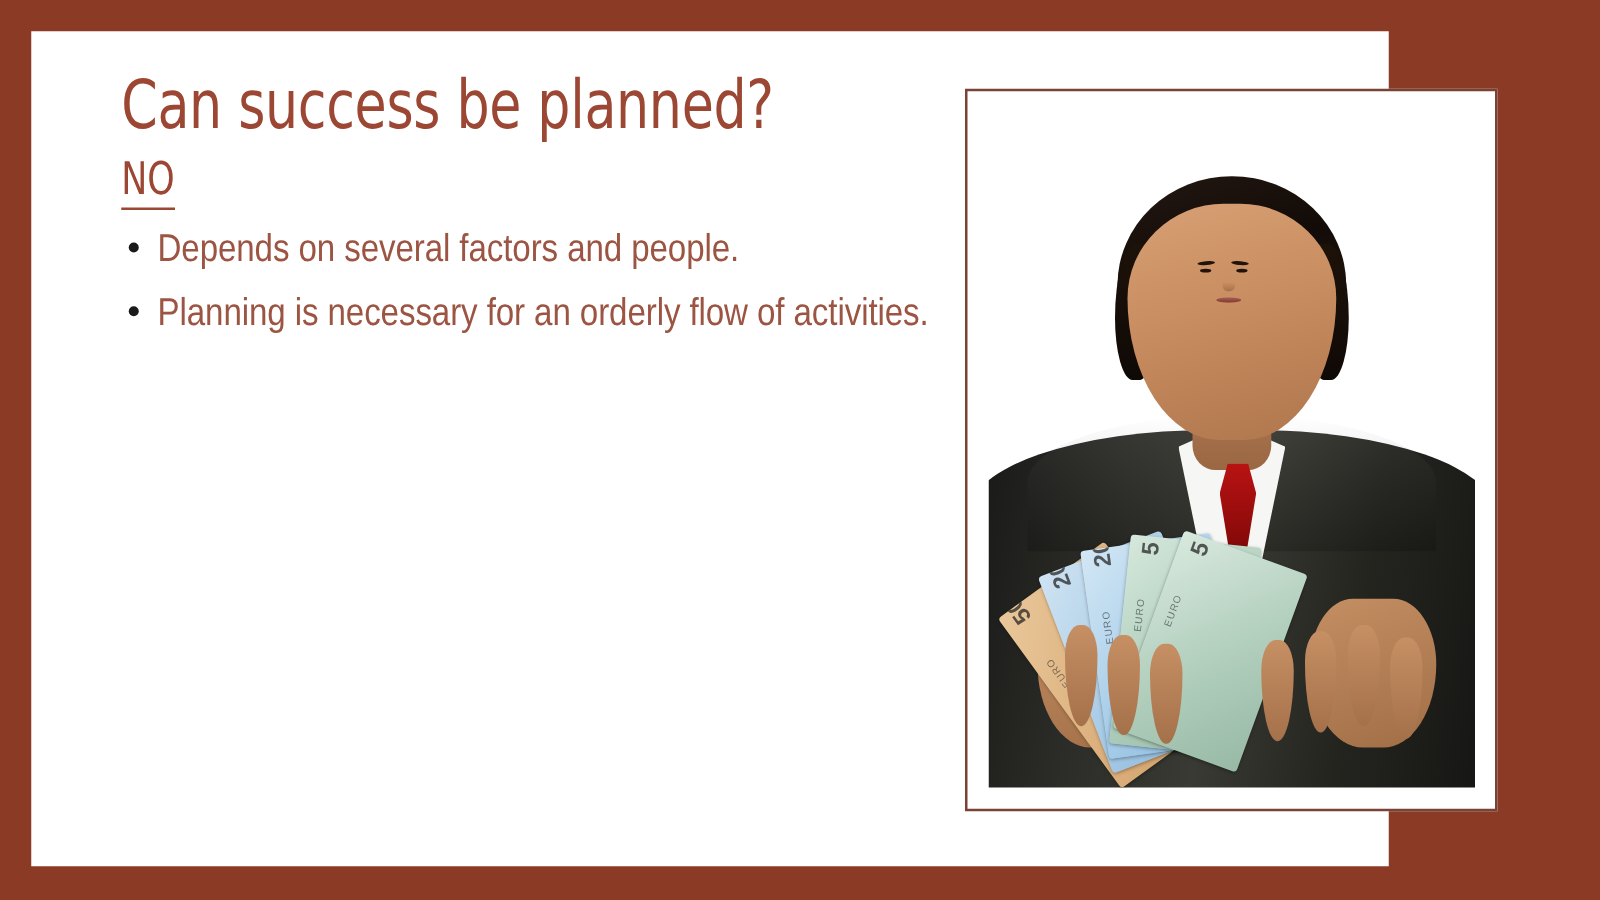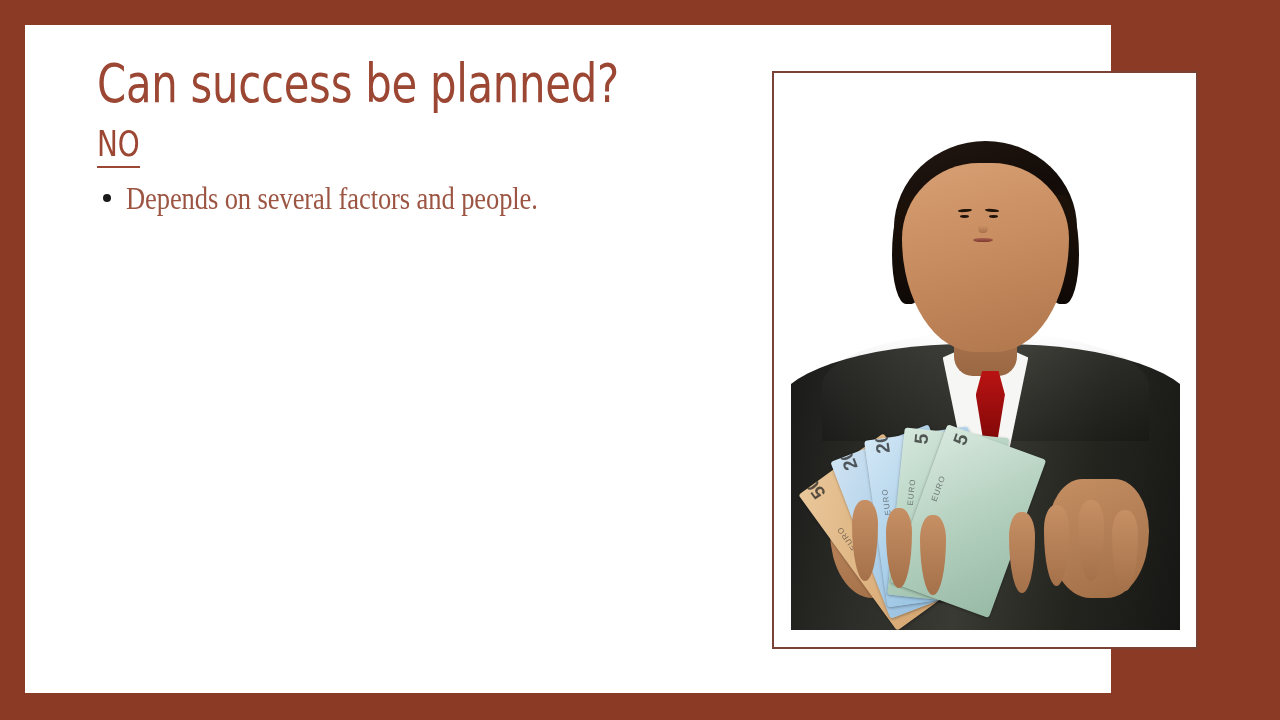--- a/index.html
+++ b/index.html
@@ -70,21 +70,21 @@
 
   .bullet-list {
     list-style: none;
     margin-top: 11px;
   }
 
   .bullet-item {
     position: relative;
     padding-left: 29px;
     margin-bottom: 11px;
-    font-family: Liberation Serif, serif;
+    font-family: Liberation Sans, sans-serif;
     font-size: 31px;
     line-height: 1.32;
     color: #9C5542;
     letter-spacing: -0.1px;
   }
 
   .bullet-item .bullet-text {
     display: block;
     transform: scaleX(0.855);
     transform-origin: left top;
@@ -336,20 +336,24 @@
       <div class="slide-title">Can success be planned?</div>
 
       <div class="body-block">
 
         <div class="no-label">NO</div>
 
         <ul class="bullet-list">
           <li class="bullet-item">
             <span class="bullet-dot"></span>
             <span class="bullet-text">Depends on several factors and people.</span>
+          </li>
+          <li class="bullet-item">
+            <span class="bullet-dot"></span>
+            <span class="bullet-text">Planning is necessary for an orderly flow of activities.</span>
           </li>
         </ul>
 
       </div>
     </div>
 
     <div class="picture-frame">
       <div class="photo">
         <div class="photo-scene">
 

